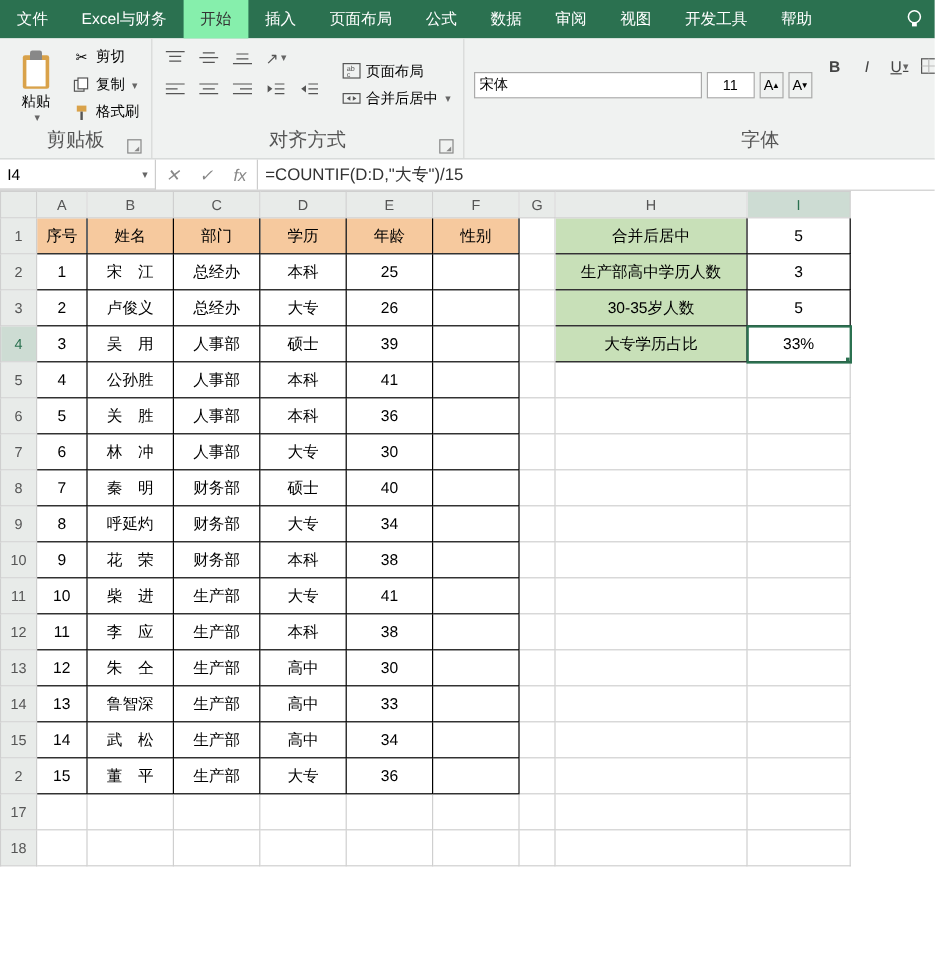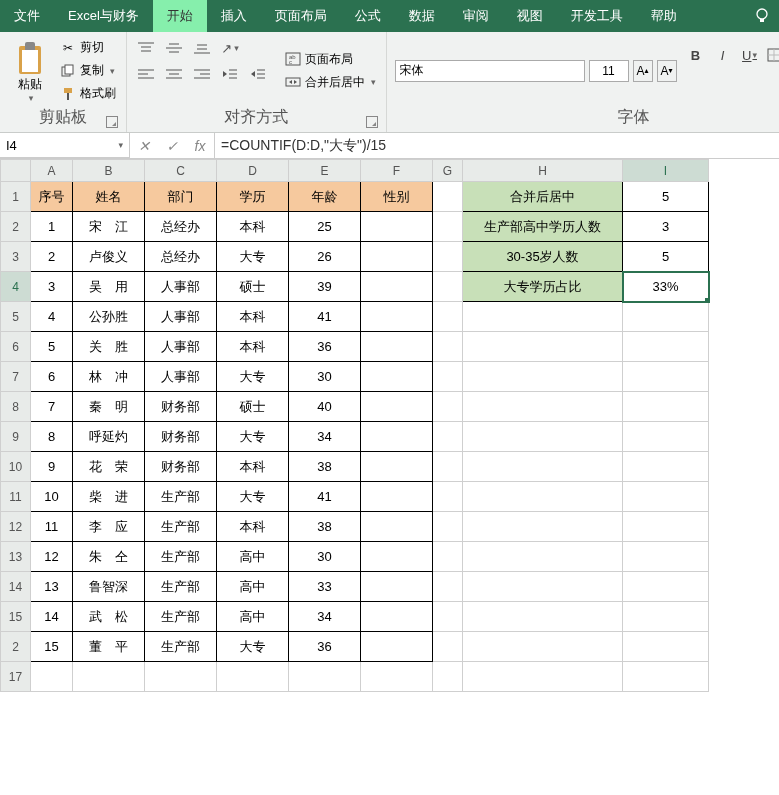--- a/index.html
+++ b/index.html
@@ -509,15 +509,27 @@
           <td></td>
           <td></td>
           <td></td>
           <td></td>
           <td></td>
           <td></td>
           <td></td>
           <td></td>
           <td></td>
         </tr>
+        <tr>
+          <th class="rh">18</th>
+          <td></td>
+          <td></td>
+          <td></td>
+          <td></td>
+          <td></td>
+          <td></td>
+          <td></td>
+          <td></td>
+          <td></td>
+        </tr>
       </tbody>
 </table>
 </div>
 
 </body></html>

